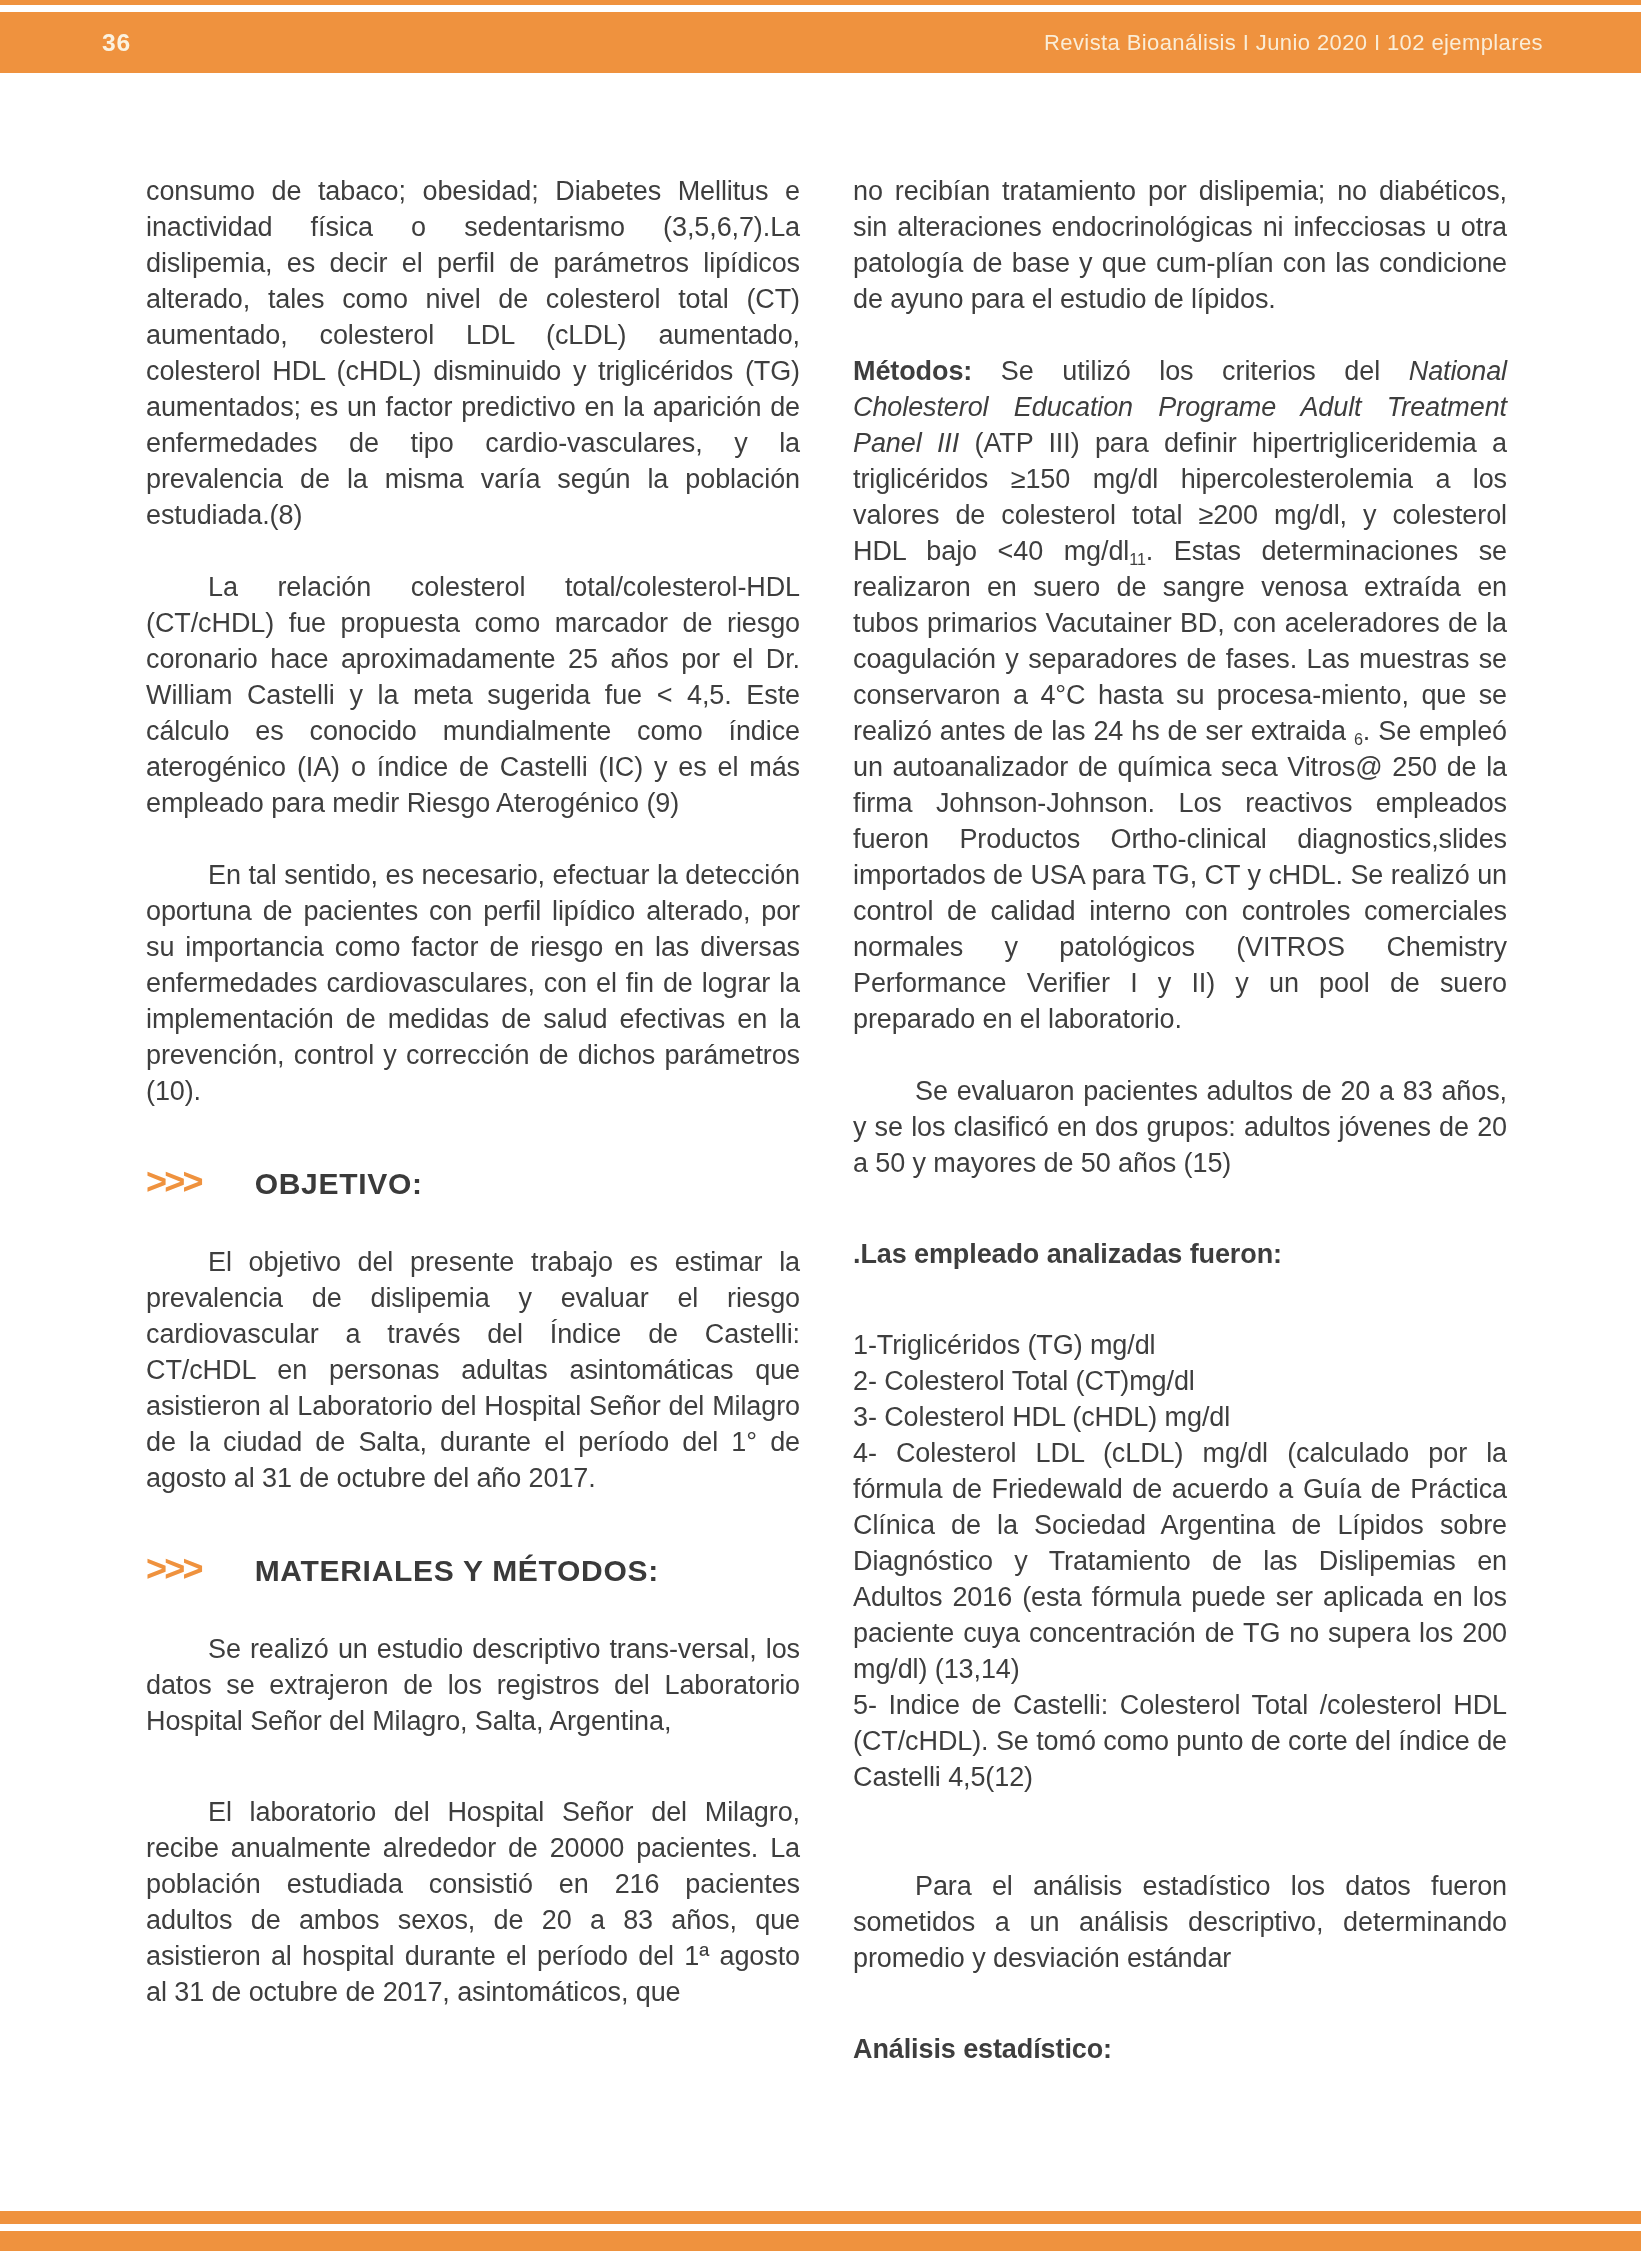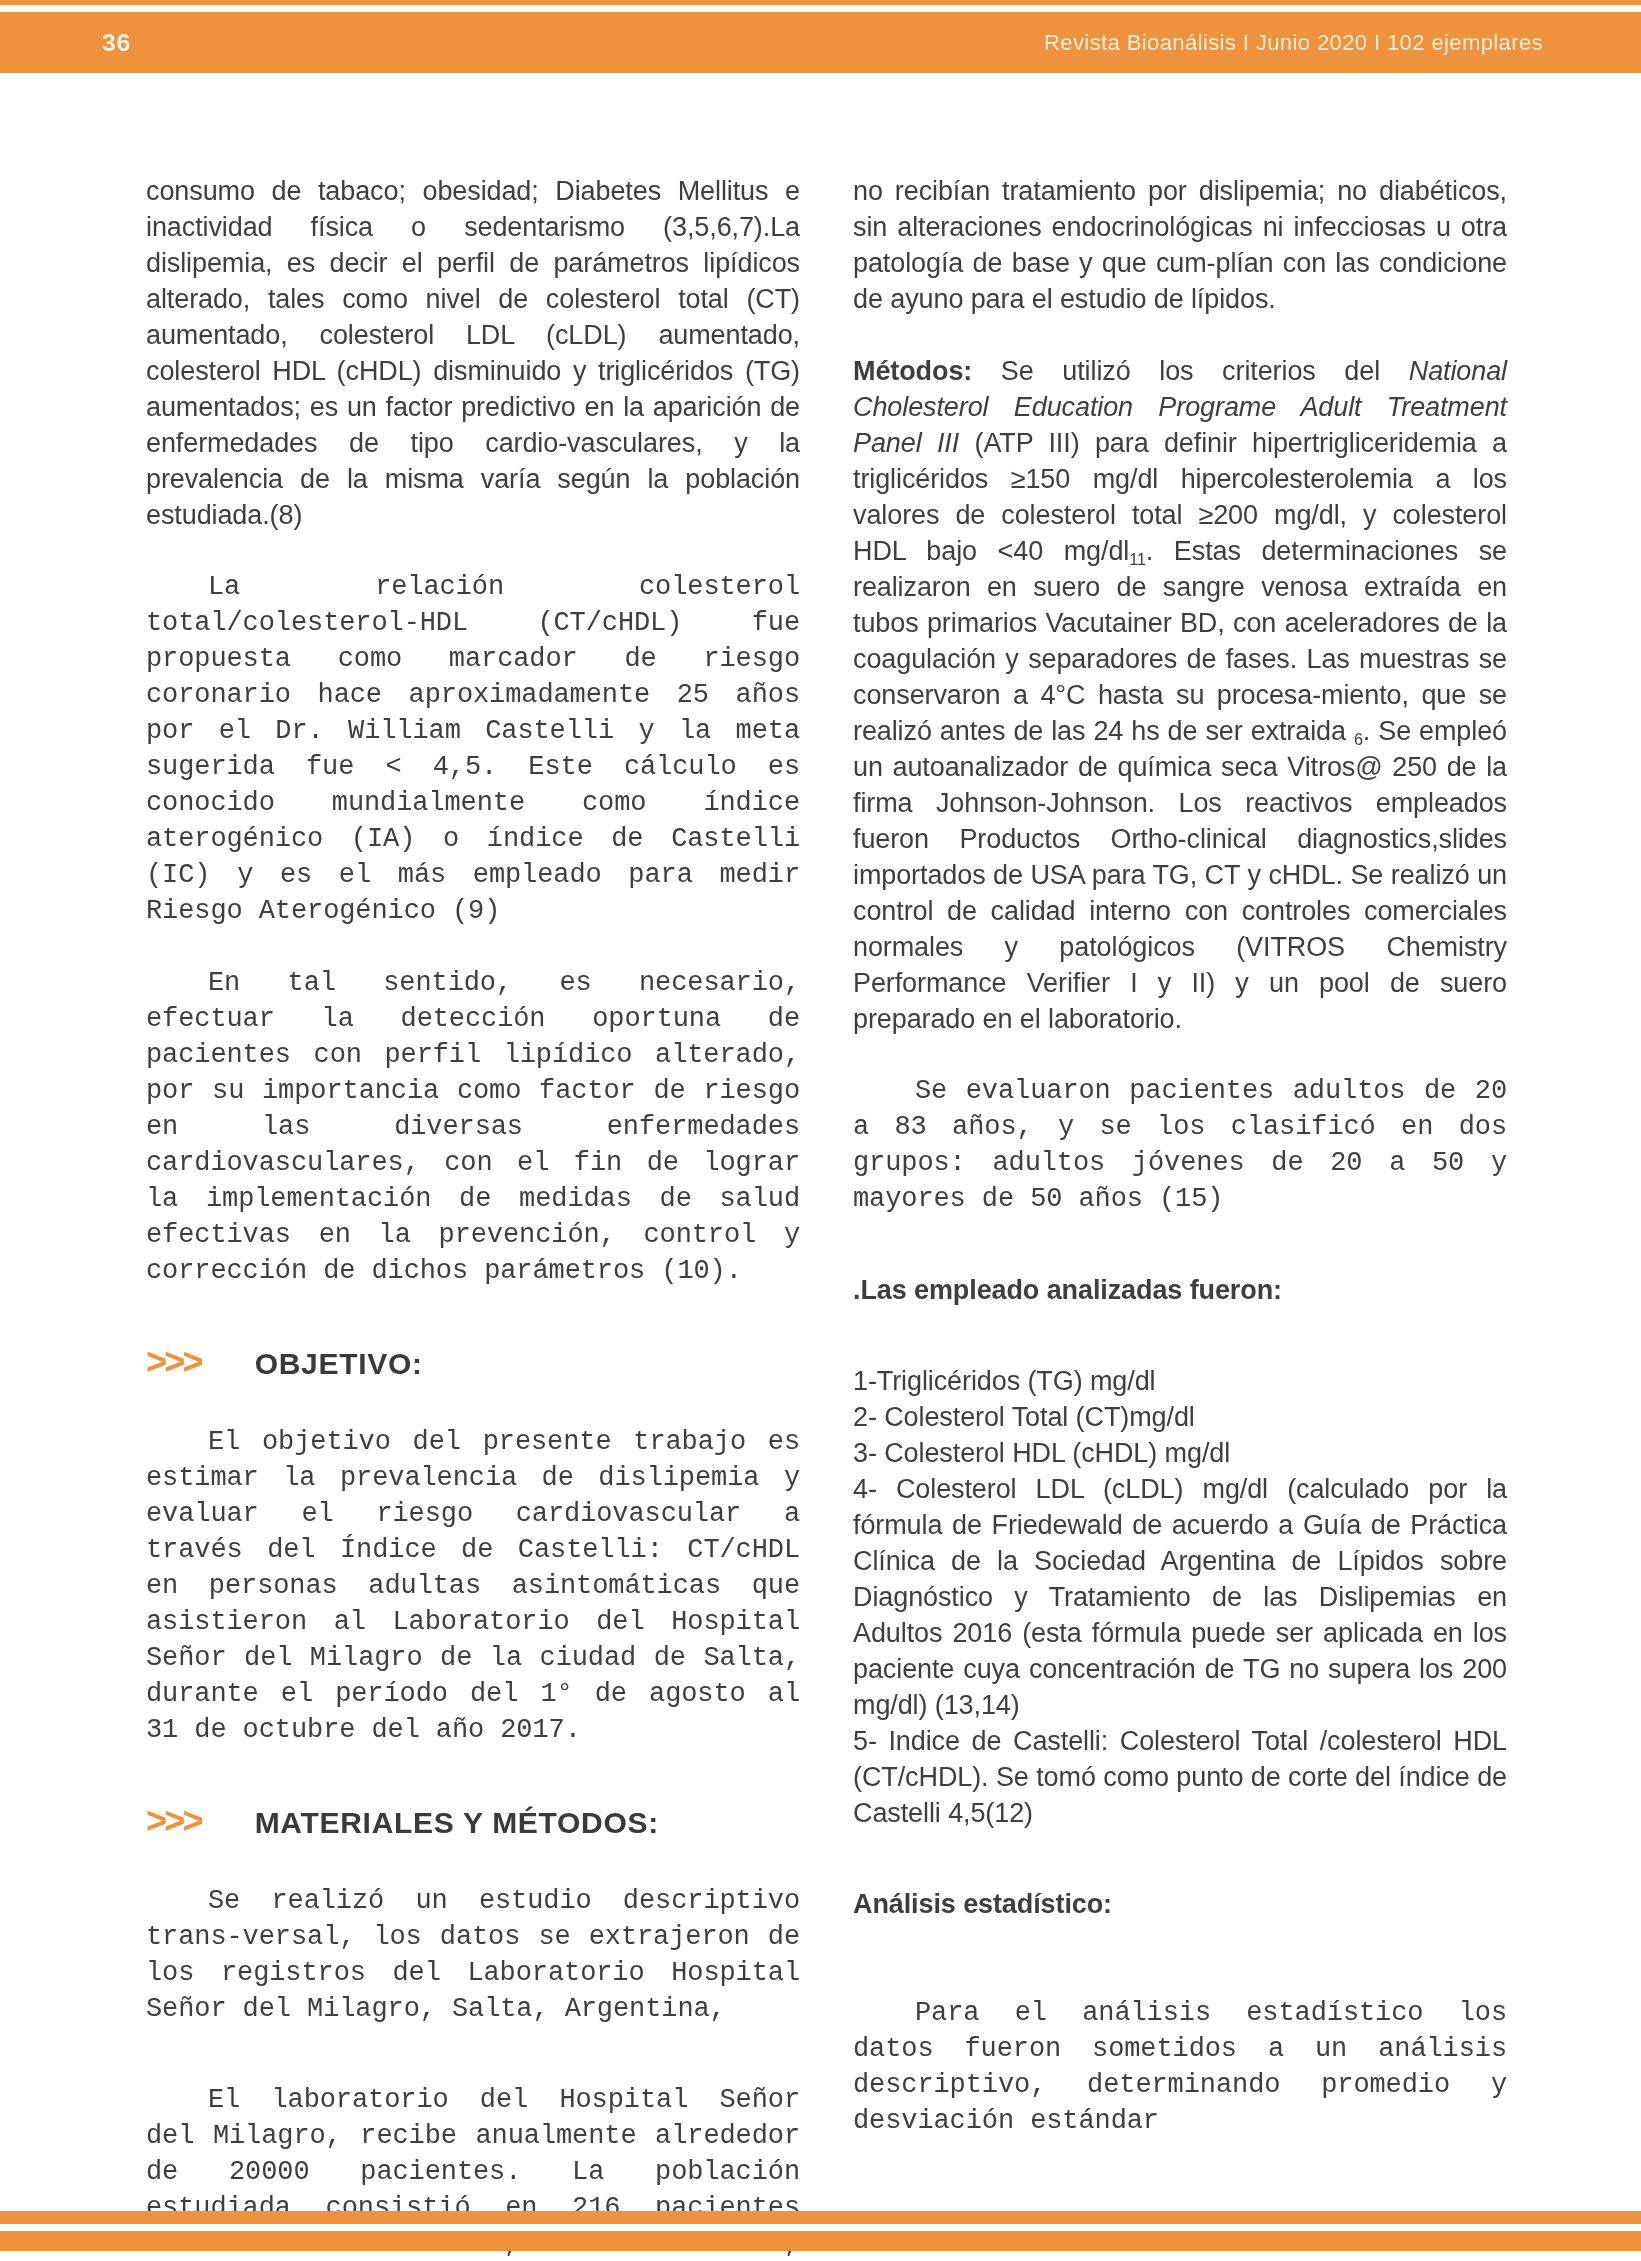--- a/index.html
+++ b/index.html
@@ -23,21 +23,21 @@
   }
   .page-number{font-size:24.6px;font-weight:bold;color:var(--header-text);letter-spacing:0.7px;}
   .journal-info{font-size:22px;color:var(--header-text);letter-spacing:0.4px;opacity:.95;}
   .column{position:absolute;top:173px;width:654px;}
   #col-left{left:146px;}
   #col-right{left:853px;}
   p.body-p{
     margin:0;font-size:27px;line-height:36px;color:var(--body-text);
     text-align:justify;letter-spacing:-0.1px;
   }
-  p.body-p.indent{text-indent:62px;font-family:Liberation Mono, monospace;}
+  p.body-p.indent{text-indent:62px;}
   .bold{font-weight:bold;}
   .italic{font-style:italic;}
   sub.subscript{font-size:60%;line-height:0;position:relative;vertical-align:baseline;top:.3em;}
   .gap-1{margin-top:36px !important;}
   .gap-15{margin-top:55px !important;}
   .gap-2{margin-top:73px !important;}
   .section-heading{display:flex;align-items:baseline;margin:0 0 43px 0;}
   .chevrons{color:var(--accent);font-weight:bold;font-size:36px;line-height:36px;letter-spacing:-2.8px;}
   .heading-label{margin-left:54px;font-weight:bold;font-size:30px;color:var(--heading-text);letter-spacing:0.7px;}
   .footer-stripe{position:absolute;left:0;width:100%;background:var(--accent);}
@@ -76,22 +76,22 @@
       <p class="body-p gap-1"><span class="bold">Métodos: </span><span>Se utilizó los criterios del </span><span class="italic">National Cholesterol Education Programe Adult Treatment Panel III </span><span>(ATP III) para definir hipertrigliceridemia a triglicéridos ≥150 mg/dl hipercolesterolemia a los valores de colesterol total ≥200 mg/dl, y colesterol HDL bajo &lt;40 mg/dl</span><sub class="subscript">11</sub><span>. Estas determinaciones se realizaron en suero de sangre venosa extraída en tubos primarios Vacutainer BD, con aceleradores de la coagulación y separadores de fases. Las muestras se conservaron a 4°C hasta su procesa-miento, que se realizó antes de las 24 hs de ser extraida </span><sub class="subscript">6</sub><span>. Se empleó un autoanalizador de química seca Vitros@ 250 de la firma Johnson-Johnson. Los reactivos empleados fueron Productos Ortho-clinical diagnostics,slides importados de USA para TG, CT y cHDL. Se realizó un control de calidad interno con controles comerciales normales y patológicos (VITROS Chemistry Performance Verifier I y II) y un pool de suero preparado en el laboratorio.</span></p>
       <p class="body-p indent gap-1"><span>Se evaluaron pacientes adultos de 20 a 83 años, y se los clasificó en dos grupos: adultos jóvenes de 20 a 50 y mayores de 50 años (15)</span></p>
       <p class="body-p gap-15"><span class="bold">.Las empleado analizadas fueron:</span></p>
       <div class="list-block gap-15">
         <p class="body-p">1-Triglicéridos (TG) mg/dl</p>
         <p class="body-p">2- Colesterol Total (CT)mg/dl</p>
         <p class="body-p">3- Colesterol HDL (cHDL) mg/dl</p>
         <p class="body-p">4- Colesterol LDL (cLDL) mg/dl (calculado por la fórmula de Friedewald de acuerdo a Guía de Práctica Clínica de la Sociedad Argentina de Lípidos sobre Diagnóstico y Tratamiento de las Dislipemias en Adultos 2016 (esta fórmula puede ser aplicada en los paciente cuya concentración de TG no supera los 200 mg/dl) (13,14)</p>
         <p class="body-p">5- Indice de Castelli: Colesterol Total /colesterol HDL (CT/cHDL). Se tomó como punto de corte del índice de Castelli 4,5(12)</p>
       </div>
+      <p class="body-p indent gap-2"><span>Para el análisis estadístico los datos fueron sometidos a un análisis descriptivo, determinando promedio y desviación estándar</span></p>
       <p class="body-p gap-15"><span class="bold">Análisis estadístico:</span></p>
-      <p class="body-p indent gap-2"><span>Para el análisis estadístico los datos fueron sometidos a un análisis descriptivo, determinando promedio y desviación estándar</span></p>
     </div>
 </main>
 
 <footer>
   <div class="footer-stripe stripe-1"></div>
   <div class="footer-stripe stripe-2"></div>
 </footer>
 
 
 </body></html>

